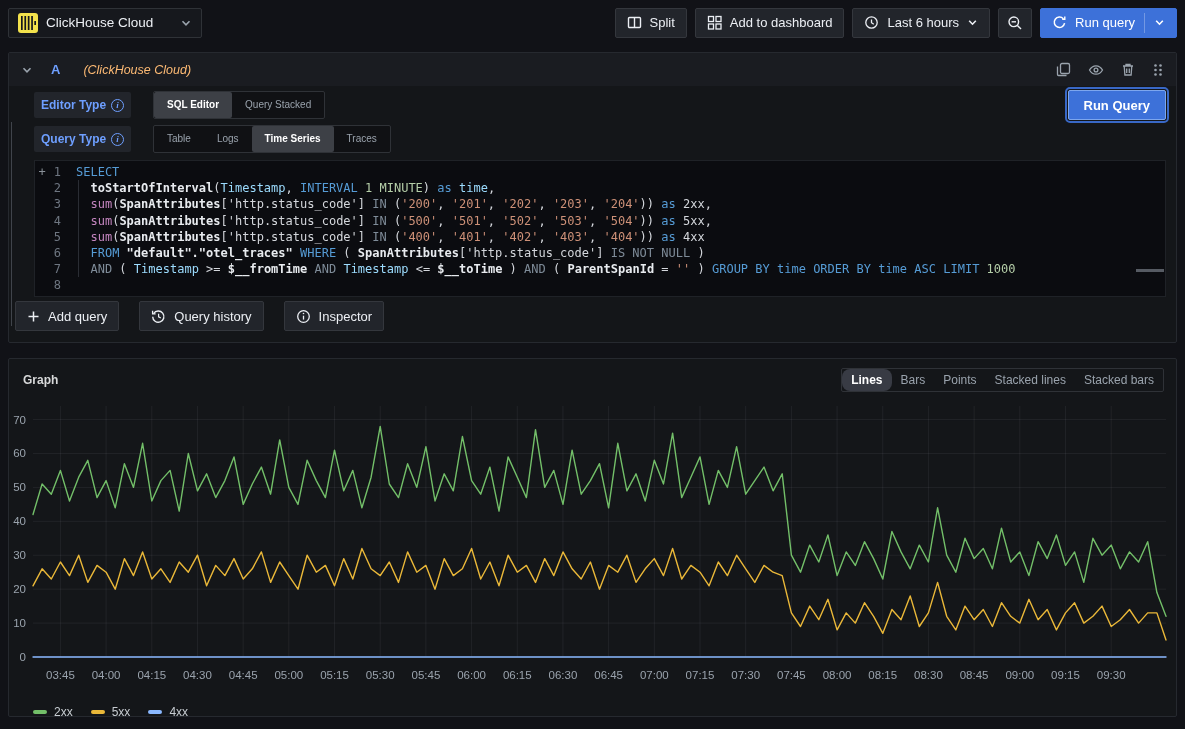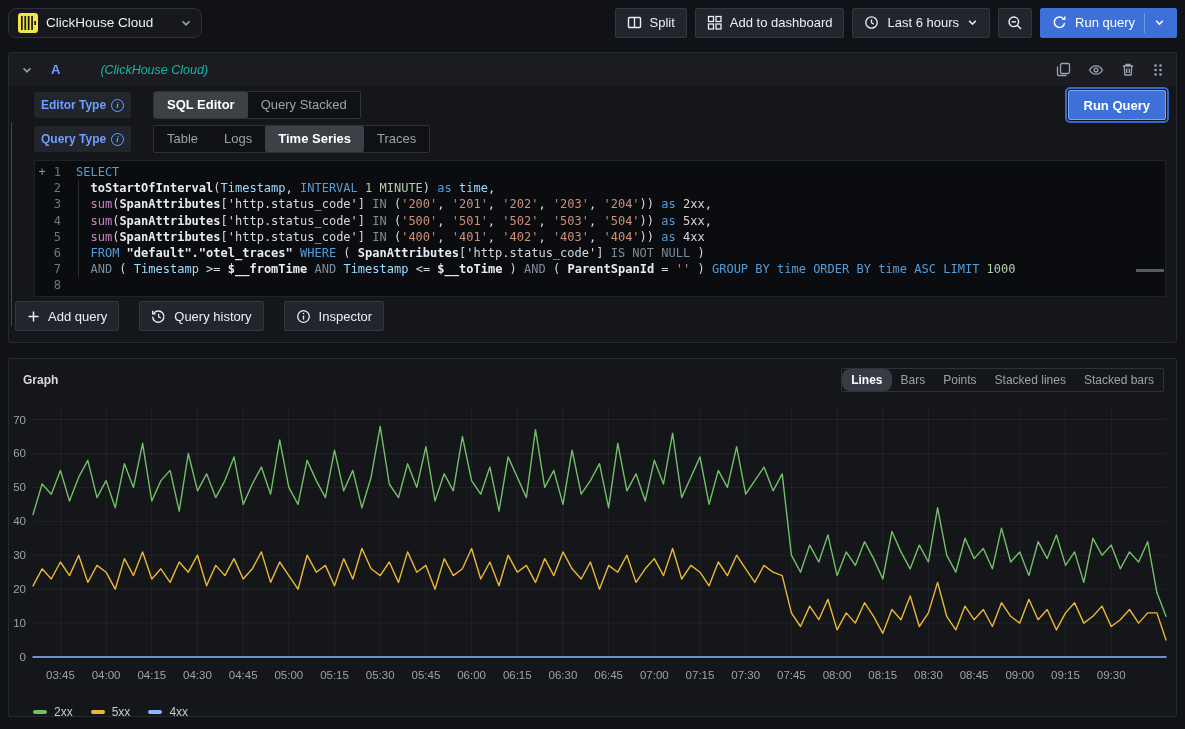--- a/index.html
+++ b/index.html
@@ -2,21 +2,21 @@
 <html><head>
 <meta charset="utf-8">
 <style>
   * { margin:0; padding:0; box-sizing:border-box; }
   html,body { width:1185px; height:729px; background:#111217; overflow:hidden;
               font-family:"Liberation Sans", sans-serif; color:#d8d9da; }
 
   
   .topbar { height:45px; display:flex; align-items:center; justify-content:space-between; padding:0 8px; }
   .ds-picker { width:194px; height:30px; display:flex; align-items:center; gap:8px; padding:0 9px;
-               background:#16181d; border:1px solid #2f3237; border-radius:8px; cursor:pointer; }
+               background:#16181d; border:1px solid #2f3237; border-radius:2px; cursor:pointer; }
   .ds-name { font-size:13.5px; font-weight:500; color:#eceff4; flex:1; }
   .tb-right { display:flex; align-items:flex-end; gap:8px; }
   .btn-sec { height:30px; display:inline-flex; align-items:center; gap:8px; padding:0 11px;
              background:#22252b; border:1px solid #34373d; border-radius:2px;
              color:#eceff4; font-size:13px; font-weight:500; cursor:pointer; }
   .btn-blue { height:30px; display:inline-flex; align-items:center; gap:8px; padding:0 11px;
               background:#3d71d9; border:1px solid #3d71d9; border-radius:2px;
               color:#fff; font-size:13px; font-weight:500; cursor:pointer; }
   .btn-blue .divider { width:1px; align-self:stretch; background:rgba(255,255,255,.28); margin:4px 1px; }
   .icon { display:inline-flex; align-items:center; justify-content:center; }
@@ -24,35 +24,35 @@
 
   
   .panel { margin:0 8px; background:#141619; border:1px solid #26292f; border-radius:2px; position:relative; }
   .query-panel { margin-top:7px; height:291px; }
   .graph-panel { margin-top:15px; height:359px; }
 
   
   .qp-header { height:33px; display:flex; align-items:center; gap:10px; padding:0 12px;
                background:#1a1c21; }
   .ref-id { color:#6e9fff; font-size:13px; font-weight:700; margin-left:8px; }
-  .ds-hint { color:#14b8a6; font-size:12.5px; font-style:italic; margin-left:30px; }
+  .ds-hint { color:#fdba74; font-size:12.5px; font-style:italic; margin-left:13px; }
   .qp-hicons { margin-left:auto; display:flex; align-items:center; gap:17px; }
 
   .qp-body { position:relative; padding:5px 10px 0 25px; }
   .row-guide { position:absolute; left:2px; top:36px; width:1px; height:204px; background:#40444b; }
 
   .form-row { display:flex; align-items:center; margin-bottom:6px; }
   .chip { width:97px; height:26px; background:#22252b; border-radius:2px; display:flex;
           align-items:center; justify-content:space-between; padding:0 7px; margin-right:22px;text-align:right; }
   .chip-label { color:#6e9fff; font-size:12px; font-weight:600; }
   .info-i { width:13px; height:13px; border:1.3px solid #6e9fff; border-radius:50%;
             color:#6e9fff; font-size:9px; font-weight:700; display:inline-flex;
             align-items:center; justify-content:center; font-family:"Liberation Serif",serif; font-style:italic; }
   .radio-group { display:inline-flex; background:#101114; border:1px solid #2f3237; border-radius:2px; overflow:hidden; }
-  .radio-item { padding:0 13px; height:26px; line-height:26px; font-size:13px; color:#9aa3ad; cursor:pointer; white-space:nowrap; }
+  .radio-item { padding:0 13px; height:26px; line-height:26px; font-size:10px; color:#9aa3ad; cursor:pointer; white-space:nowrap; }
   .radio-item.sel { background:#3d4046; color:#fff; font-weight:600; border-radius:2px; }
 
   .run-query-btn { position:absolute; top:37px; right:10px; height:30px; padding:0 15px;
                    background:#3d71d9; border:1px solid #7da6ee; border-radius:2px; color:#fff;
                    font-size:13px; font-weight:600; cursor:pointer;
                    outline:2px solid rgba(61,113,217,.9); outline-offset:1px; }
 
   
   .code-editor { margin-top:7px; margin-right:0px; height:137px; background:#0b0c10;
                  border:1px solid #1f2227; position:relative;

